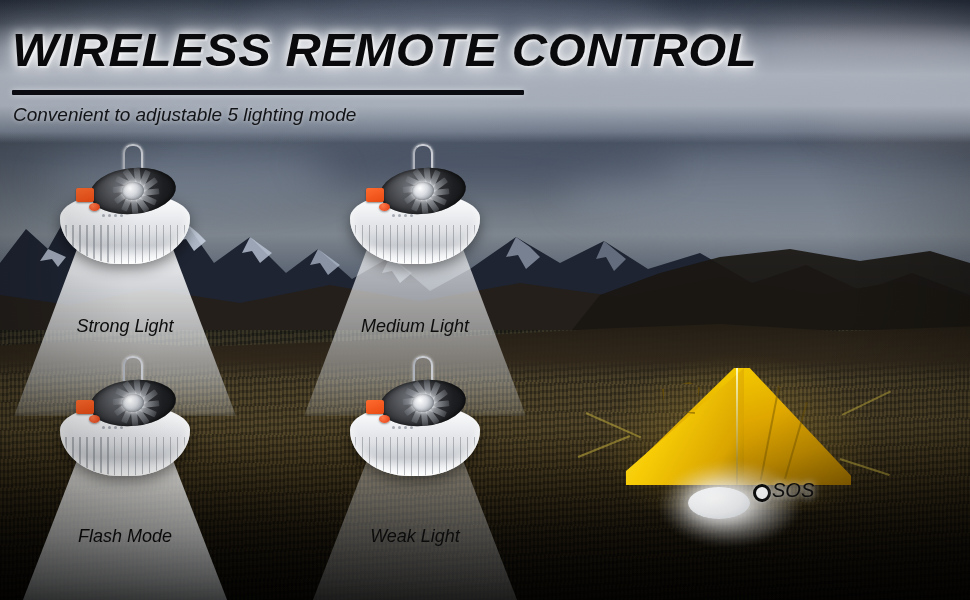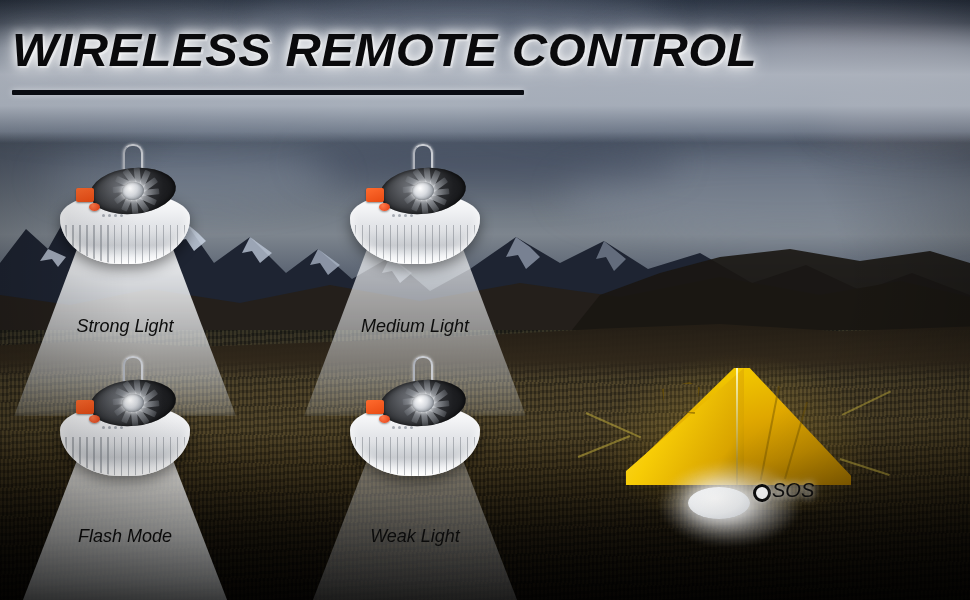--- a/index.html
+++ b/index.html
@@ -447,14 +447,15 @@
   <div class="sosGlow"></div>
   <div class="sosPuck"></div>
   <div class="sosDot"></div>
   <div class="sosLabel">SOS</div>
 
   <div class="vignette"></div>
 
   <div class="headerBand"></div>
   <div class="title">WIRELESS REMOTE CONTROL</div>
   <div class="rule"></div>
+  <div class="subtitle">Convenient to adjustable 5 lighting mode</div>
 
 </div>
 
 </body></html>

